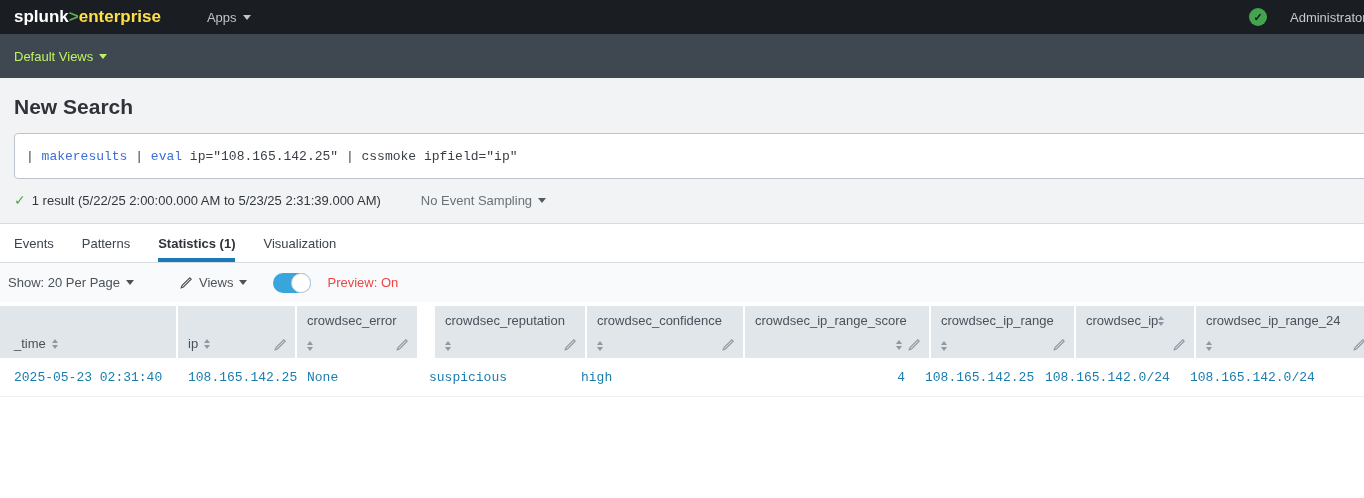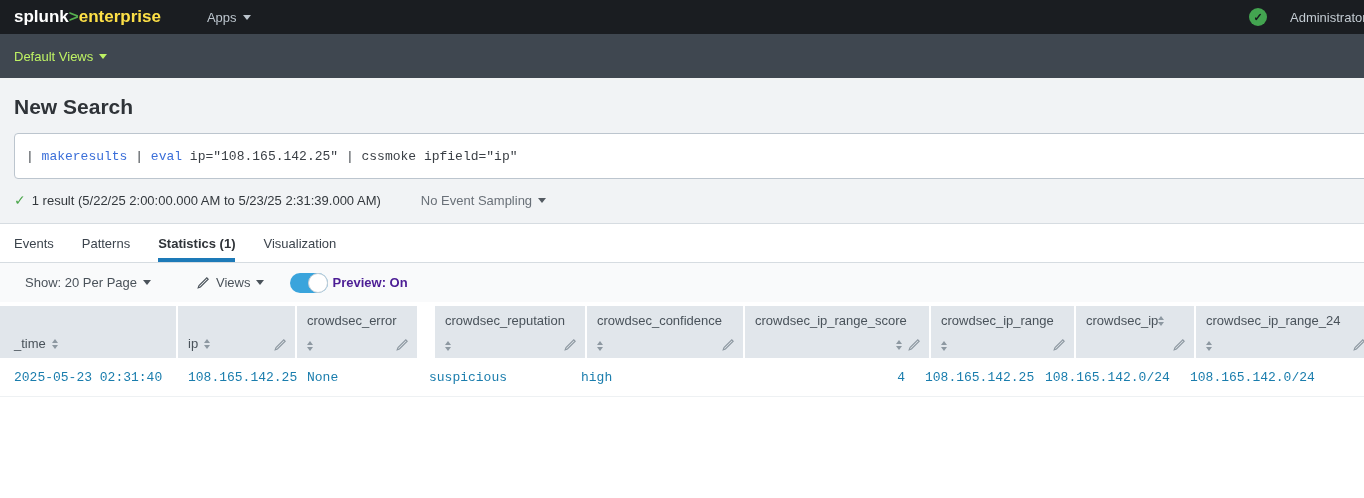--- a/index.html
+++ b/index.html
@@ -39,32 +39,32 @@
   .sampling { margin-left:40px; color:#697078; display:flex; align-items:center; cursor:pointer; }
   .sampling .caret { color:#545b62; }
 
   
   .tabbar { height:39px; background:#fff; border-bottom:1px solid #d6dce1; display:flex; padding-left:14px; }
   .tab { margin-right:28px; display:flex; align-items:center; font-size:13px; color:#3c444d;
     cursor:pointer; height:100%; }
   .tab.active { font-weight:700; color:#2f3338; border-bottom:4px solid #1d7ab8; padding-top:4px; }
 
   
-  .controlsbar { height:39px; background:#f9fafb; display:flex; align-items:center; padding-left:25px;
+  .controlsbar { height:39px; background:#f9fafb; display:flex; align-items:center; padding-left:8px;
     font-size:13px; color:#4a525a; }
   .ctrl { display:flex; align-items:center; cursor:pointer; }
   .ctrl .caret { color:#4a525a; }
   .format-ctrl { margin-left:46px; }
   .pencil-svg { display:inline-flex; }
   .format-ctrl .pencil-svg { margin-right:6px; }
   .toggle { position:relative; margin-left:26px; width:38px; height:20px; border-radius:10px;
     background:#3aa4dc; cursor:pointer; flex:none; }
   .knob { position:absolute; right:0; top:0; width:20px; height:20px; border:1px solid #c6ced5;
     border-radius:50%; background:#fff; }
-  .preview-label { margin-left:4px; color:#4c1d95;font-weight:bold; }
+  .preview-label { margin-left:16px; color:#ef4444; }
 
   
   .table-wrap { margin-top:4px; }
   .thead { display:flex; }
   .hcell { flex:none; height:52px; background:#e1e6eb; border-right:2px solid #fff;
     padding:7px 8px 7px 10px; display:flex; flex-direction:column; justify-content:space-between; cursor:pointer; }
   .thead .hcell:first-child, .trow .tcell:first-child { padding-left:14px; }
   .hline { display:flex; align-items:center; font-size:13px; color:#49525a; min-height:14px; }
   .hline2 { justify-content:space-between; align-items:flex-end; }
   .hgroup { display:flex; align-items:center; gap:6px; }

